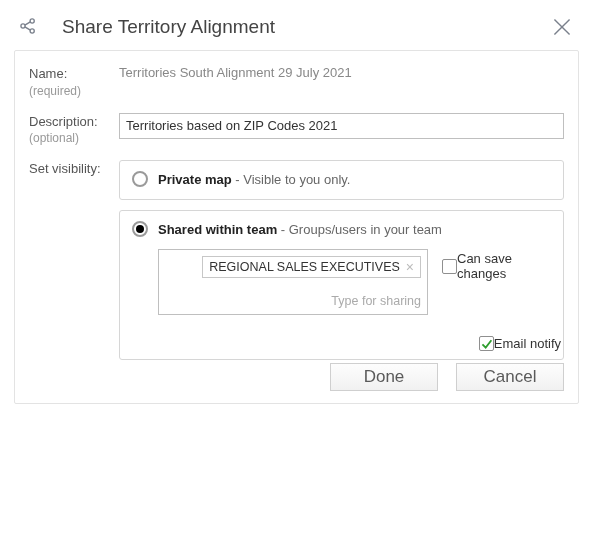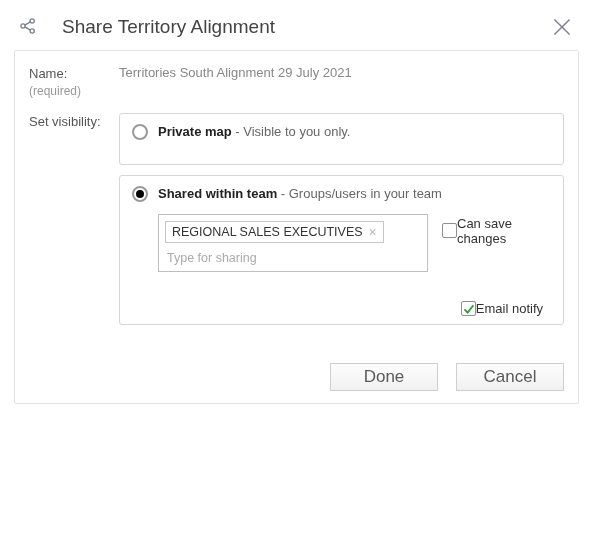--- a/index.html
+++ b/index.html
@@ -76,21 +76,21 @@
     color: #333;
   }
   .vis-group {
     display: flex;
     flex-direction: column;
     gap: 10px;
   }
   .vis-box {
     border: 1px solid #d6d6d6;
     border-radius: 3px;
-    padding: 10px 12px 24px 12px;
+    padding: 10px 12px 12px 12px;
   }
   .radio-row {
     display: flex;
     align-items: center;
     gap: 10px;
   }
   .radio {
     width: 16px; height: 16px;
     border: 2px solid #9a9a9a;
     border-radius: 50%;
@@ -121,20 +121,21 @@
     flex: 0 0 270px;
   }
   .share-right {
     flex: 1;
     padding-top: 2px;
   }
   .tokens-box {
     border: 1px solid #bfbfbf;
     padding: 6px 6px 6px 6px;
     min-height: 58px;
+    text-align: right;
   }
   .token {
     display: inline-flex;
     align-items: center;
     border: 1px solid #c7c7c7;
     padding: 3px 6px;
     font-size: 12.5px;
     color: #333;
     background: #fff;
     gap: 6px;
@@ -142,21 +143,21 @@
   }
   .token .x {
     color: #bbb;
     cursor: pointer;
     font-size: 14px;
     line-height: 1;
   }
   .share-placeholder {
     color: #aaa;
     font-size: 12.5px;
-    margin-top: 8px;
+    margin-top: 16px;
     padding-left: 2px;
   }
   .chk-row {
     display: flex;
     align-items: center;
     color: #333;
   }
   .chk {
     width: 15px; height: 15px;
     border: 1px solid #8f8f8f;
@@ -165,21 +166,21 @@
     align-items: center;
     justify-content: center;
     background: #fff;
     cursor: pointer;
     flex: 0 0 15px;
   }
   .chk.checked svg { display: block; }
   .chk svg { display: none; width: 13px; height: 13px; }
   .email-row {
     position: absolute;
-    right: 20px;
+    right: 2px;
     bottom: 8px;
   }
   .shared-box { position: relative; padding-bottom: 34px; min-height: 150px; }
 
   .footer {
     position: absolute;
     right: 14px;
     bottom: 12px;
     display: flex;
     gap: 18px;
@@ -226,20 +227,29 @@
   <div class="panel">
 
     <div class="row">
       <div class="label-col">
         <div>Name:</div>
         <div class="sub">(required)</div>
       </div>
       <div class="value-col name-text">Territories South Alignment 29 July 2021</div>
     </div>
 
+    <div class="row">
+      <div class="label-col">
+        <div>Description:</div>
+        <div class="sub">(optional)</div>
+      </div>
+      <div class="value-col">
+        <input type="text" class="text-input" value="Territories based on ZIP Codes 2021" style="">
+      </div>
+    </div>
 
     <div class="row">
       <div class="label-col">Set visibility:</div>
       <div class="value-col vis-group">
 
         <div class="vis-box">
           <div class="radio-row">
             <span class="radio"></span>
             <span class="radio-label">
               <b>Private map</b><span class="hint"> - Visible to you only.</span>

